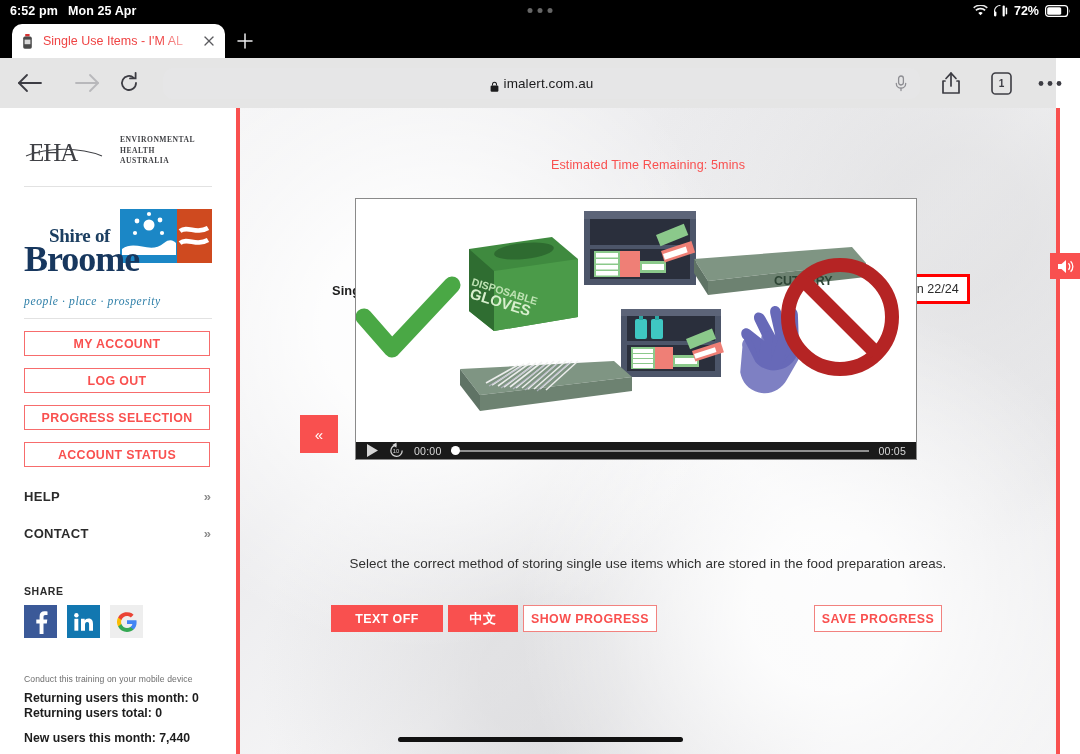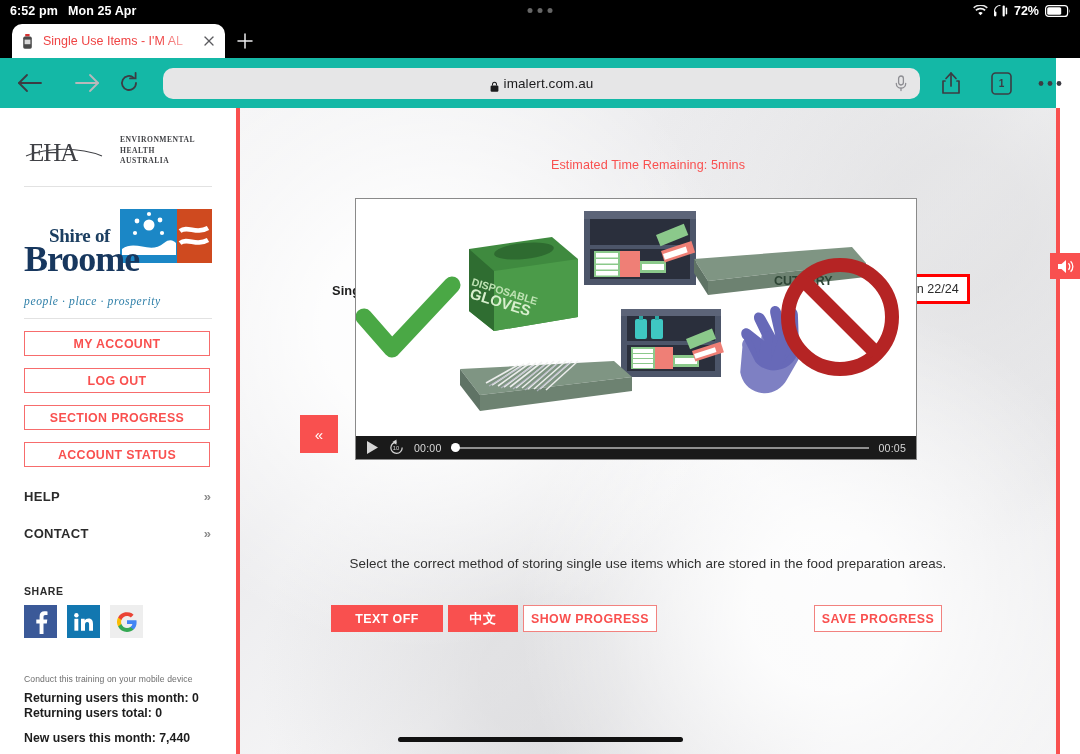--- a/index.html
+++ b/index.html
@@ -37,21 +37,21 @@
     flex:1; font-weight:400;
     -webkit-mask-image: linear-gradient(90deg,#000 0,#000 78%,rgba(0,0,0,.15) 100%);
             mask-image: linear-gradient(90deg,#000 0,#000 78%,rgba(0,0,0,.15) 100%);
   }
   .tab-close { width:14px; height:14px; flex:none; color:#5a5a5e; }
   .newtab { position:absolute; left:236px; top:11px; width:18px; height:18px; color:#e9e9ea; }
 
   
   .toolbar {
     position:absolute; top:58px; left:0; width:1056px; height:50px;
-    background:#14b8a6; display:flex; align-items:center;
+    background:#e5e5e5; display:flex; align-items:center;
   }
   .tb-icon { color:#48484a; display:flex; align-items:center; justify-content:center; }
   .tb-back { position:absolute; left:15px; width:28px; height:28px; color:#3c3c43;}
   .tb-fwd  { position:absolute; left:73px; width:28px; height:28px; color:#b8b8bb;}
   .tb-reload{position:absolute; left:116px; width:25px; height:25px; color:#3c3c43;}
   .urlbar {
     position:absolute; left:163px; top:10px; width:757px; height:31px;
     background:#e6e6e7; border-radius:10px; display:flex; align-items:center;
     justify-content:center; gap:5px;
   }
@@ -135,21 +135,21 @@
   .prev-btn {
     position:absolute; left:60px; top:307px; width:38px; height:38px;
     background:#f9504f; color:#fff; display:flex; align-items:center;
     justify-content:center; font-size:15px; cursor:pointer;
   }
 
   
   .video { position:absolute; left:115px; top:90px; width:562px; height:262px;
            background:#fff; border:1px solid #8a8a8a; overflow:hidden; }
   .video-stage { position:absolute; inset:0 0 29px 0; background:#fff; }
-  .video-bar { position:absolute; left:0; right:0; bottom:0; height:23px;
+  .video-bar { position:absolute; left:0; right:0; bottom:0; height:17px;
                background:#1a1a1a; display:flex; align-items:center; padding:0 10px; gap:9px;}
   .vb-play { width:13px; height:15px; color:#d6d6d6; }
   .vb-back10 { width:17px; height:17px; color:#d6d6d6; }
   .vb-time { font-size:10.6px; color:#d6d6d6; letter-spacing:.2px;}
   .vb-track { flex:1; height:14px; position:relative; display:flex; align-items:center; }
   .vb-line { position:absolute; left:0; right:0; height:2px; background:#8f8f8f; }
   .vb-knob { position:absolute; left:0; width:9px; height:9px; border-radius:50%; background:#fff; }
   .vb-dur { font-size:10.6px; color:#d6d6d6; letter-spacing:.2px; }
 
   .question { position:absolute; left:0; right:0; top:448px; text-align:center;
@@ -338,21 +338,21 @@
           <span class="broome-shireof">Shire of</span>
           <span class="broome-big">Broome</span>
         </div>
         <div class="broome-tag">people · place · prosperity</div>
       </div>
 
       <div class="divider" style="margin-top:10px"></div>
 
       <div class="navbtn">MY ACCOUNT</div>
       <div class="navbtn">LOG OUT</div>
-      <div class="navbtn">SECTION PROGRESS</div>
+      <div class="navbtn">PROGRESS SELECTION</div>
       <div class="navbtn">ACCOUNT STATUS</div>
 
       <div class="navlink">
         <span>HELP</span>
         <span class="chev">»</span>
       </div>
       <div class="navlink">
         <span>CONTACT</span>
         <span class="chev">»</span>
       </div>

